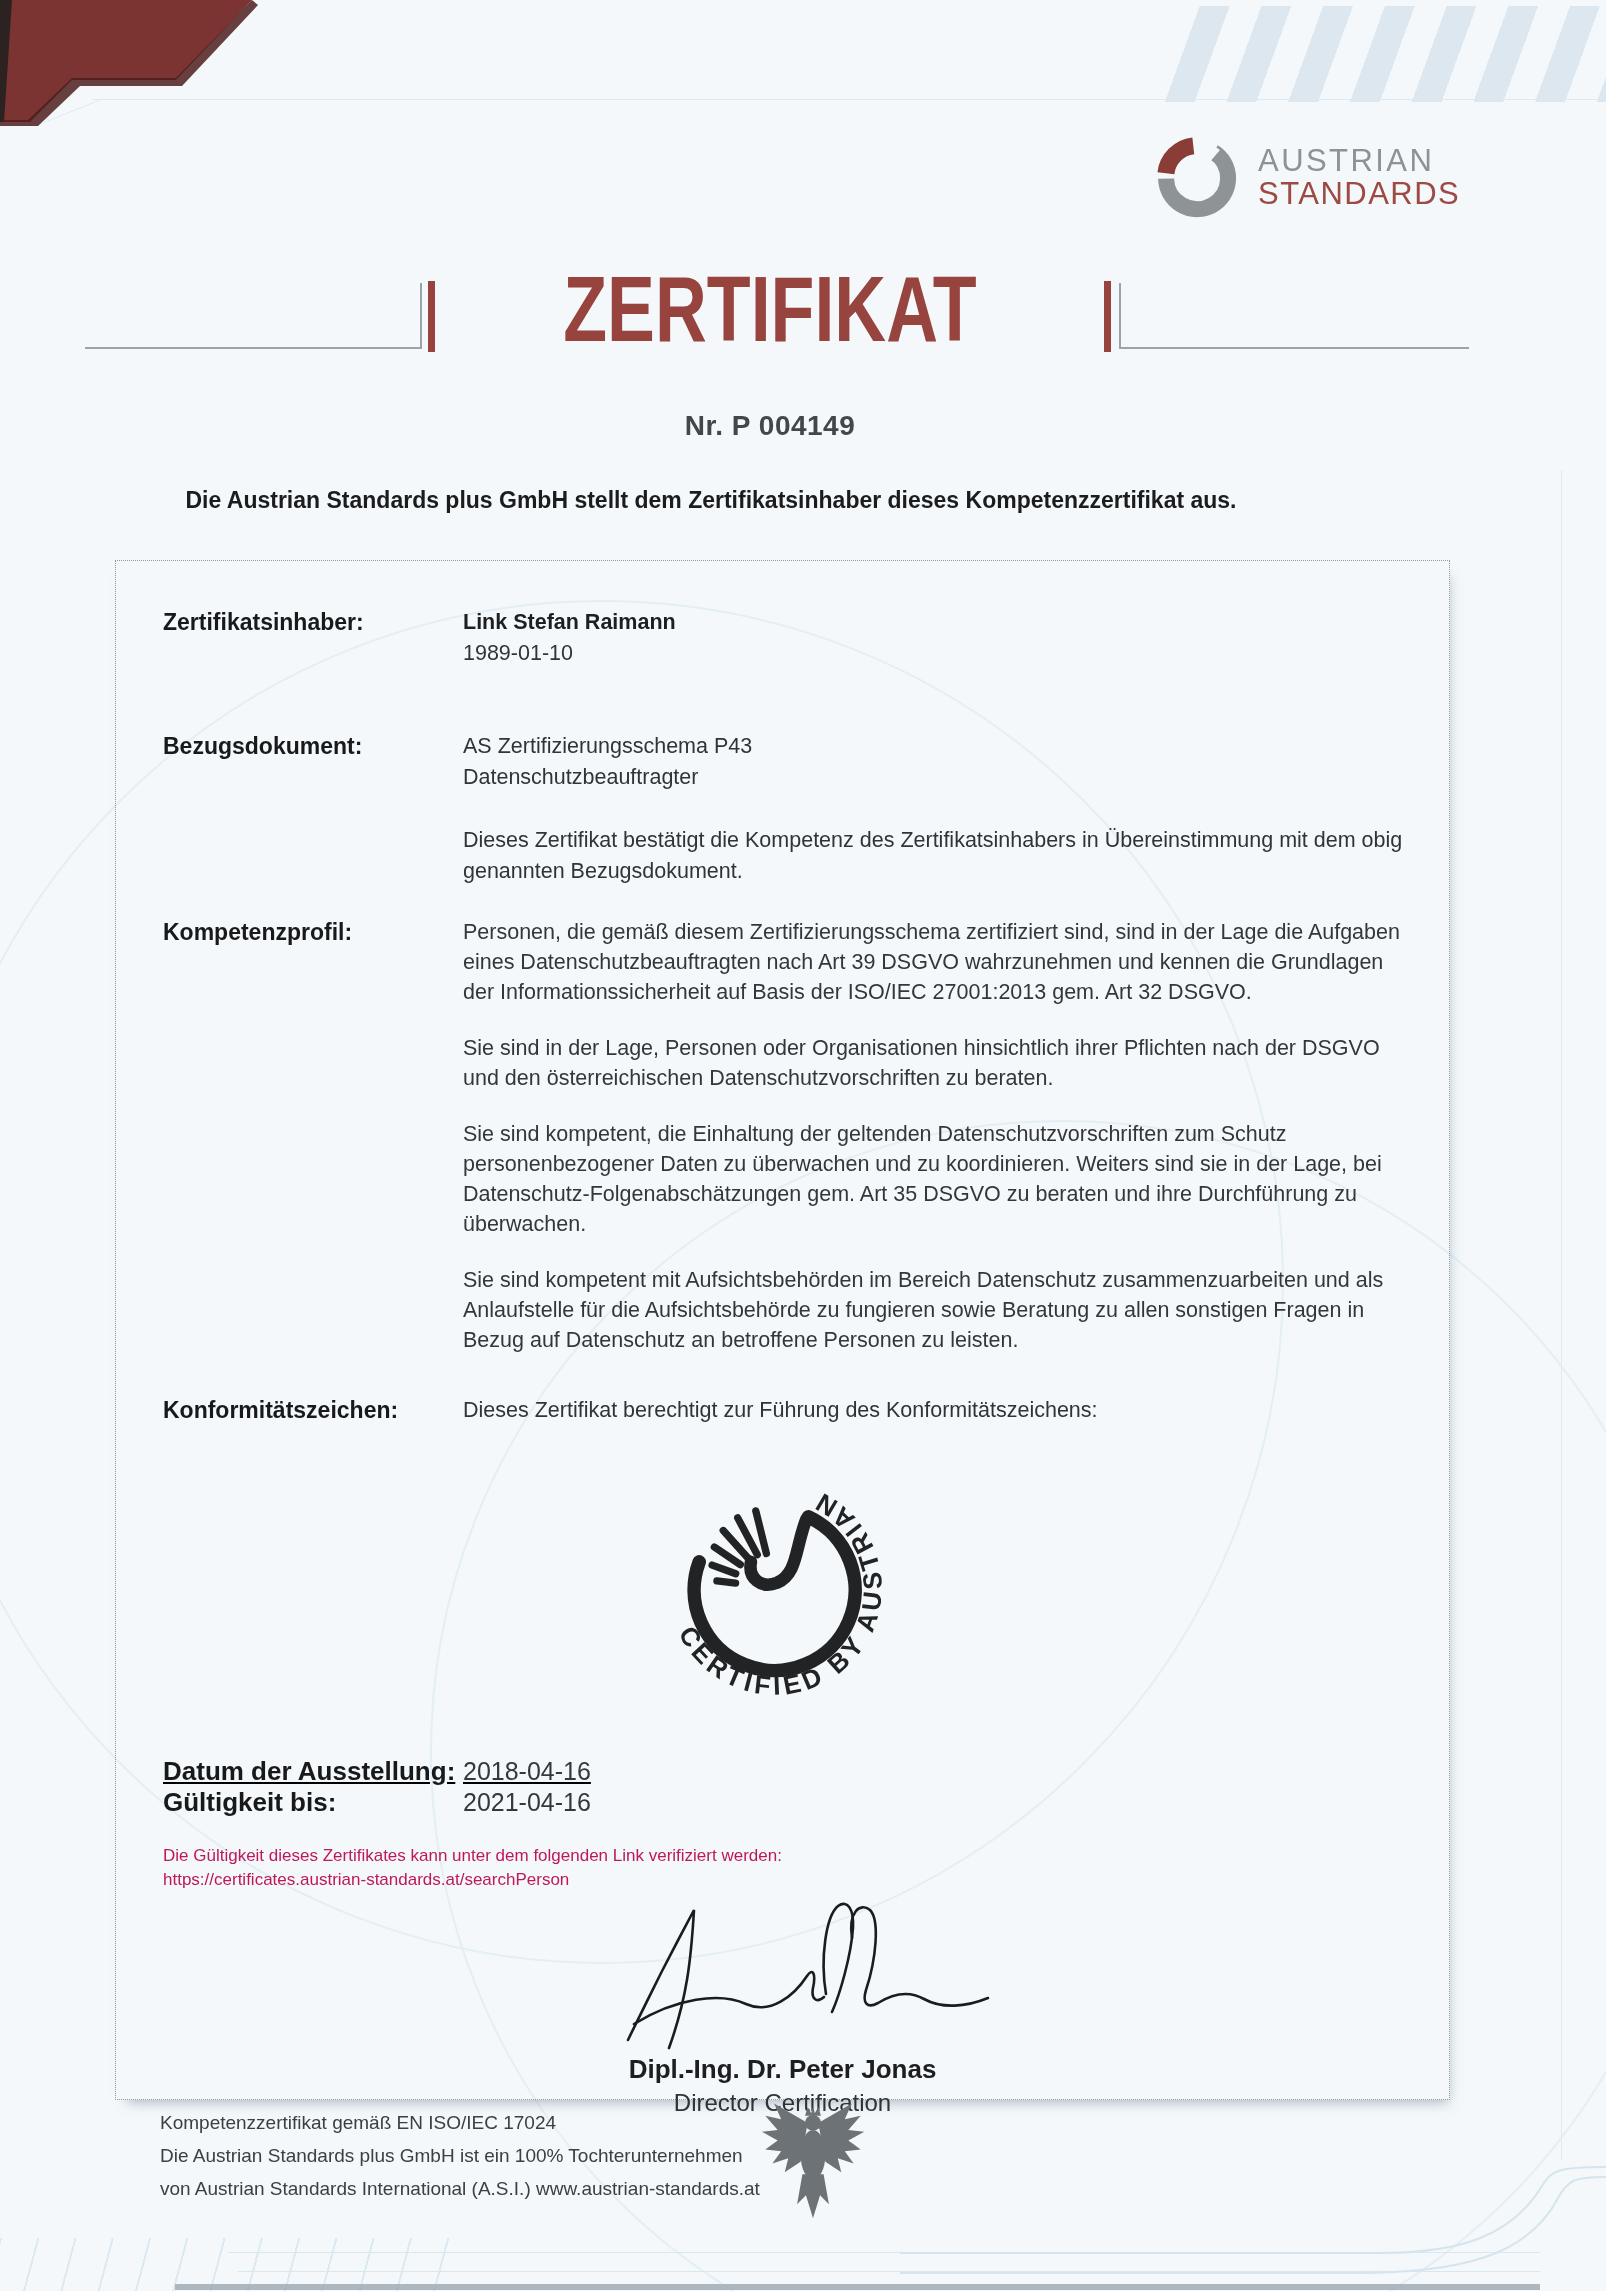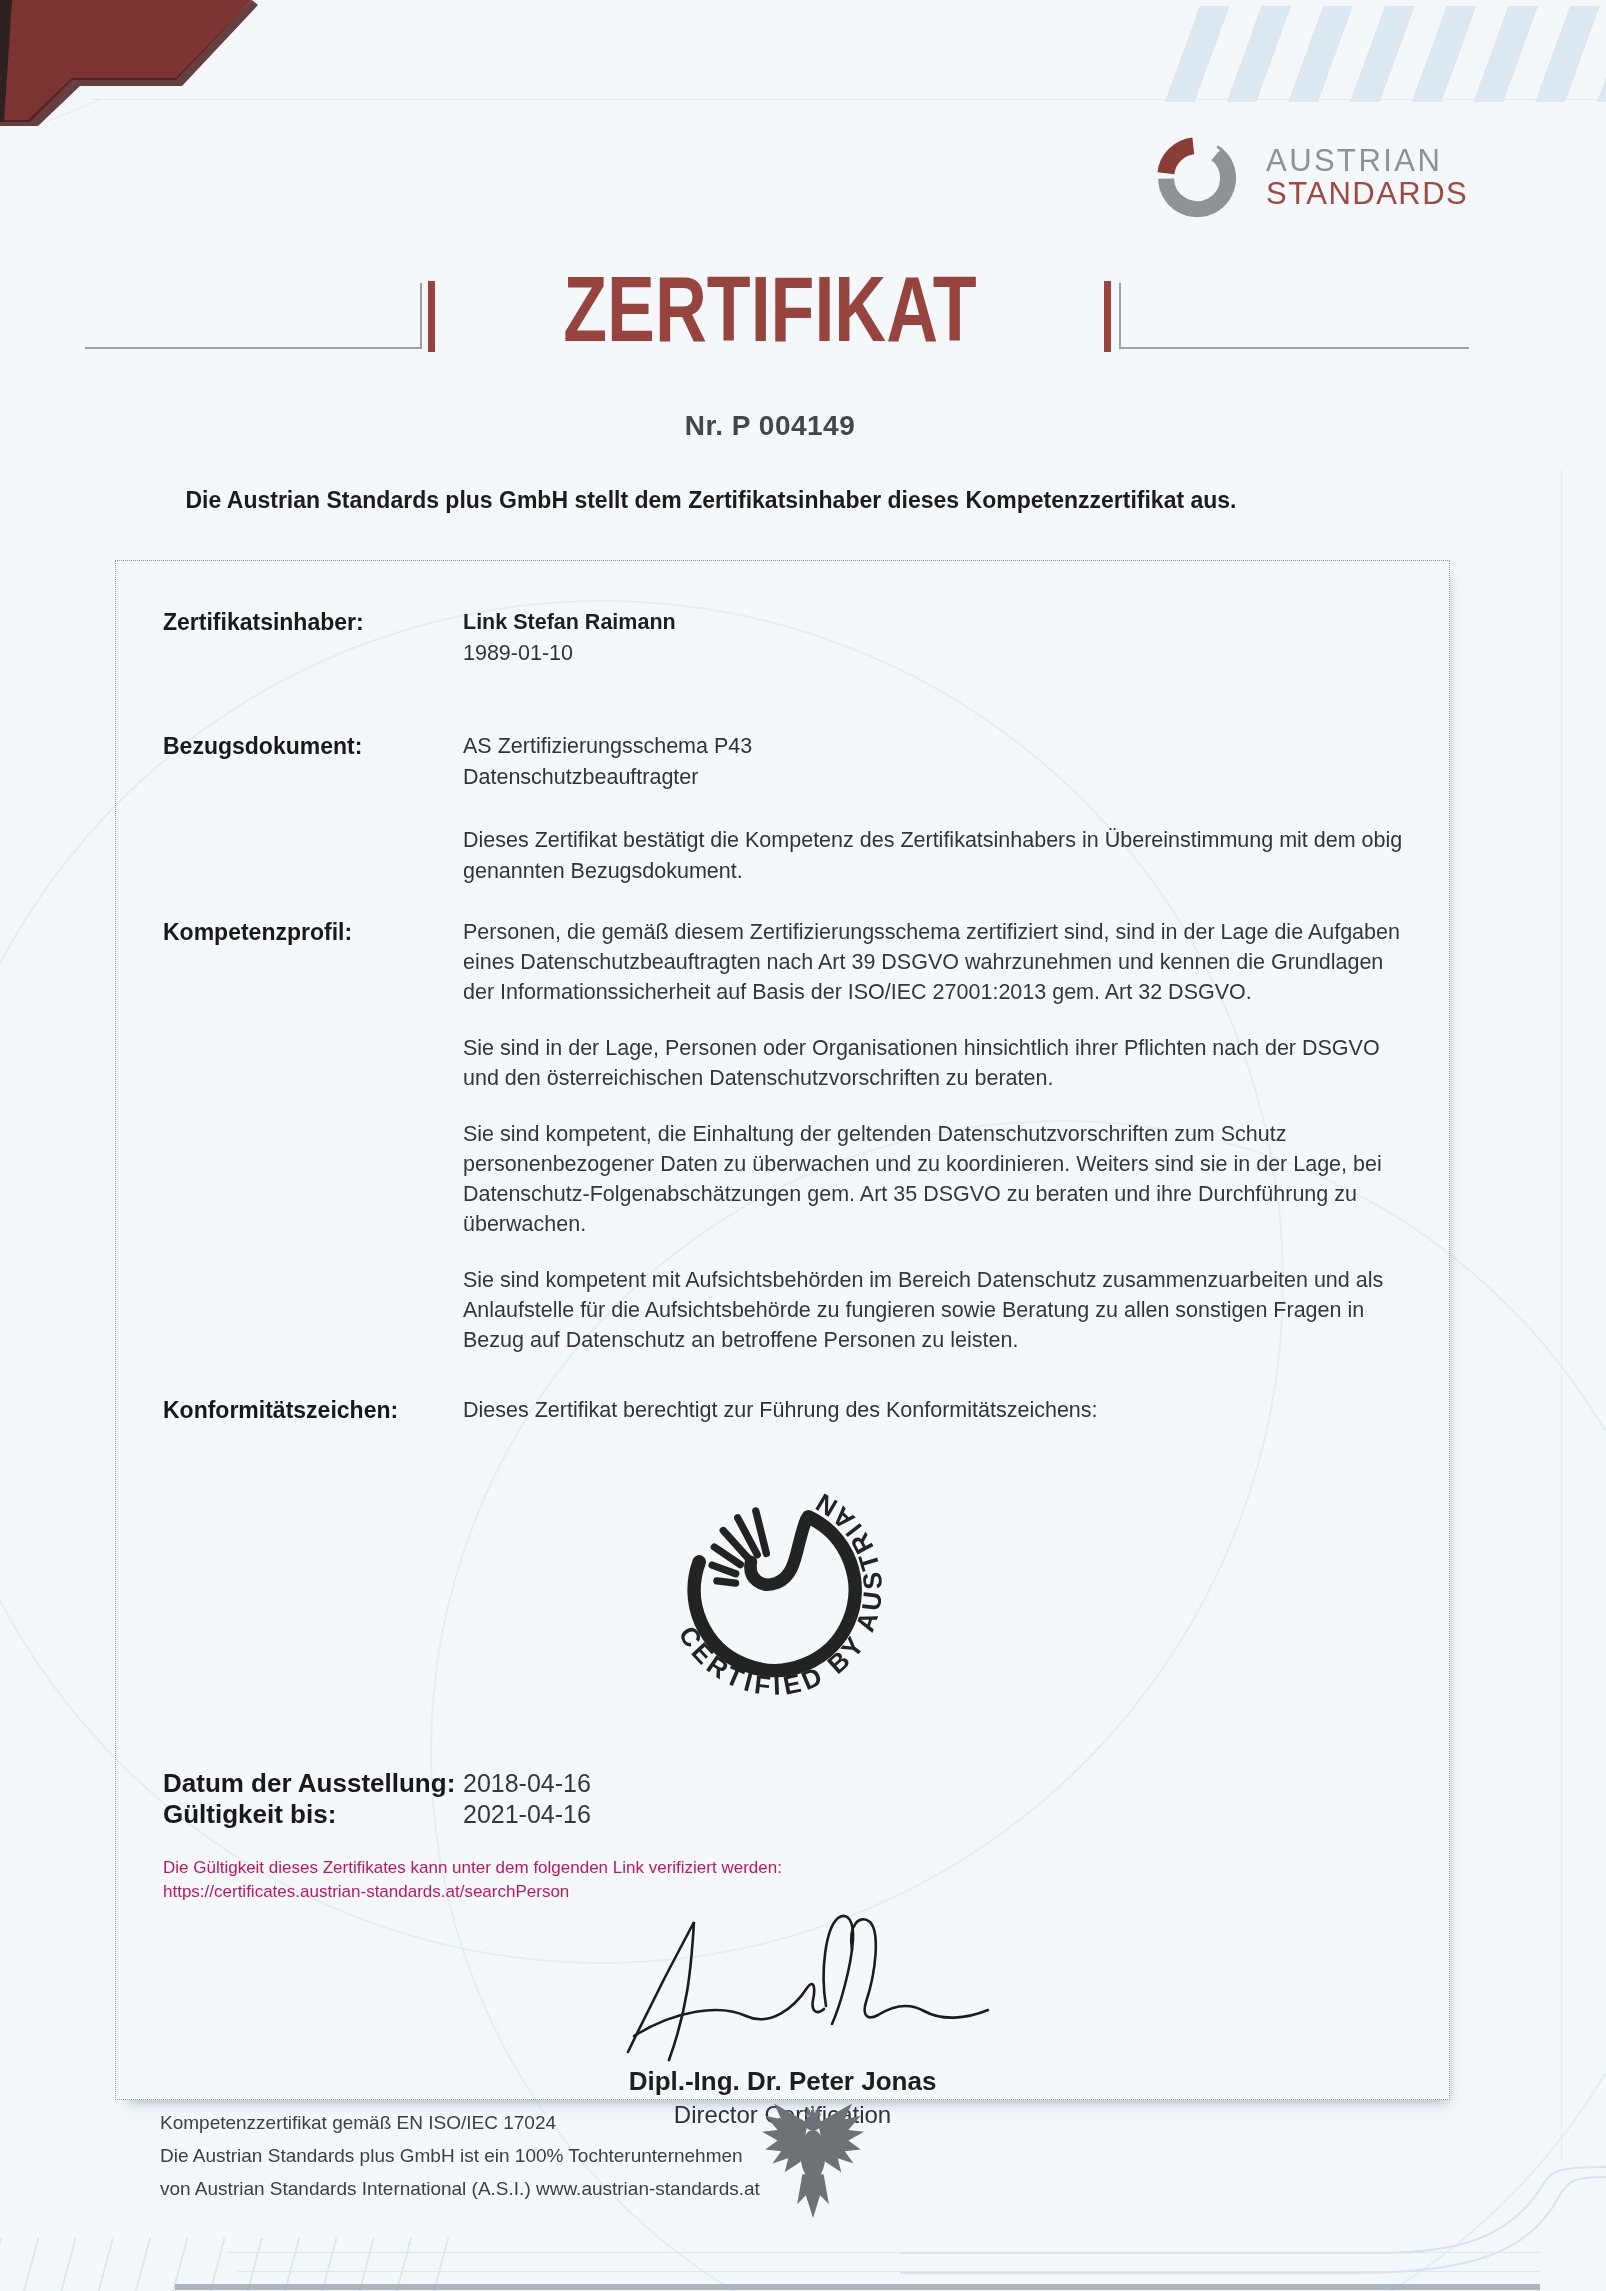--- a/index.html
+++ b/index.html
@@ -30,21 +30,21 @@
   .wm1{left:-80px;top:600px;width:1360px;height:1360px;}
   .wm2{left:430px;top:1120px;width:1260px;height:1260px;}
   .hatch-bottom-left{position:absolute;left:0;top:2238px;width:470px;height:53px;z-index:1;opacity:.8;
     background:repeating-linear-gradient(105deg,#d8e6ee 0 2px,rgba(255,255,255,0) 2px 36px);}
   .faint-h1{position:absolute;left:228px;top:2252px;width:1312px;height:1px;background:#d9e7ef;z-index:1;}
   .faint-h2{position:absolute;left:238px;top:2271px;width:1302px;height:1px;background:#d9e7ef;z-index:1;}
   .curves-bottom-right{position:absolute;left:900px;top:2140px;z-index:1;}
   .scanbar-bottom{position:absolute;left:175px;top:2284px;width:1365px;height:6px;background:#98a2a9;opacity:.75;z-index:3;}
 
   
-  .brand{position:absolute;left:1150px;top:130px;display:flex;align-items:center;z-index:4;gap:8px;}
+  .brand{position:absolute;left:1150px;top:130px;display:flex;align-items:center;z-index:4;}
   .brand .ring{width:94px;height:94px;}
   .brand .words{margin-left:14px;line-height:1.04;transform:scaleX(.97);transform-origin:left center;}
   .brand .w1{font-size:32px;letter-spacing:2.5px;color:#8d9296;font-weight:500;}
   .brand .w2{font-size:32px;letter-spacing:1.5px;color:#9c4a43;font-weight:500;}
 
   
   .title-wrap{position:absolute;left:435px;top:264px;width:670px;text-align:center;z-index:4;}
   .title-text{display:inline-block;font-weight:bold;font-size:92px;line-height:90px;color:#97433e;
     transform:scaleX(.78);transform-origin:center;letter-spacing:0;}
   .flank-line{position:absolute;background:#9aa3a9;z-index:3;}
@@ -68,21 +68,21 @@
   .lbl{font-weight:bold;font-size:23px;color:#17191b;line-height:31px;}
   .val{font-size:21.5px;color:#303437;line-height:31px;}
   .val .strong{font-weight:bold;color:#1d1f21;}
   .para{font-size:21.5px;color:#33373a;line-height:30px;margin:0 0 26px 0;}
   .row-holder{margin-top:46px;}
   .row-reference{margin-top:62px;}
   .confirmation{margin-top:32px;}
   .row-competence{margin-top:30px;}
   .row-conformity{margin-top:14px;}
   .mark-wrap{margin:24px auto 0;width:272px;transform:translateX(-8px);}
-  .row-issue{margin-top:38px;}
+  .row-issue{margin-top:26px;text-decoration:underline;}
   .row-valid{}
   .row-issue .lbl,.row-valid .lbl{font-size:26px;}
   .row-issue .val,.row-valid .val{font-size:25px;color:#34383b;}
   .verify-note{margin-top:26px;padding-left:47px;font-size:17px;color:#be185d;line-height:24px;}
   .sig-block{margin-top:6px;text-align:center;}
   .sig-name{font-weight:bold;font-size:26px;color:#1c1e20;margin-top:-6px;}
   .sig-role{font-size:24px;color:#2f3337;margin-top:4px;}
 
   
   .footer{position:absolute;left:160px;top:2106px;font-size:19px;color:#3c4043;line-height:33px;z-index:4;}

